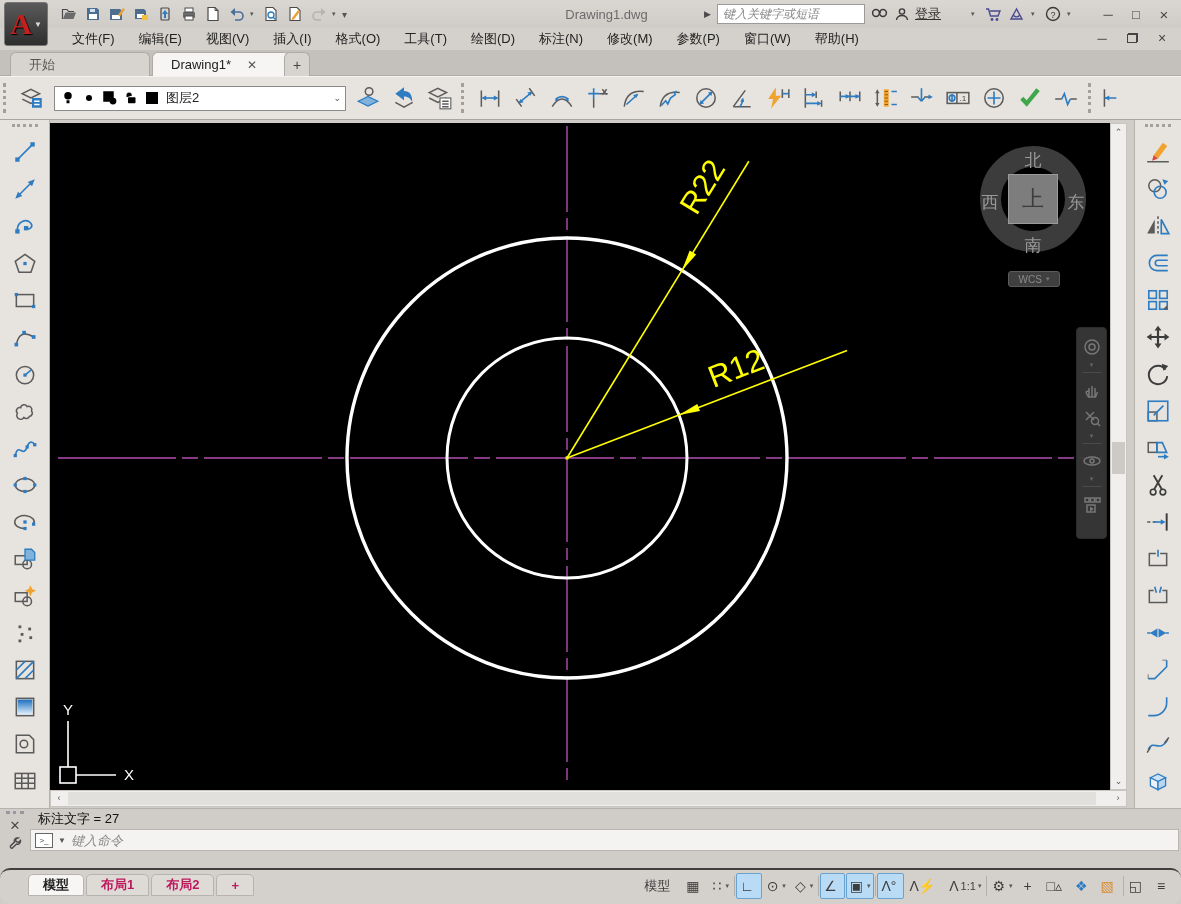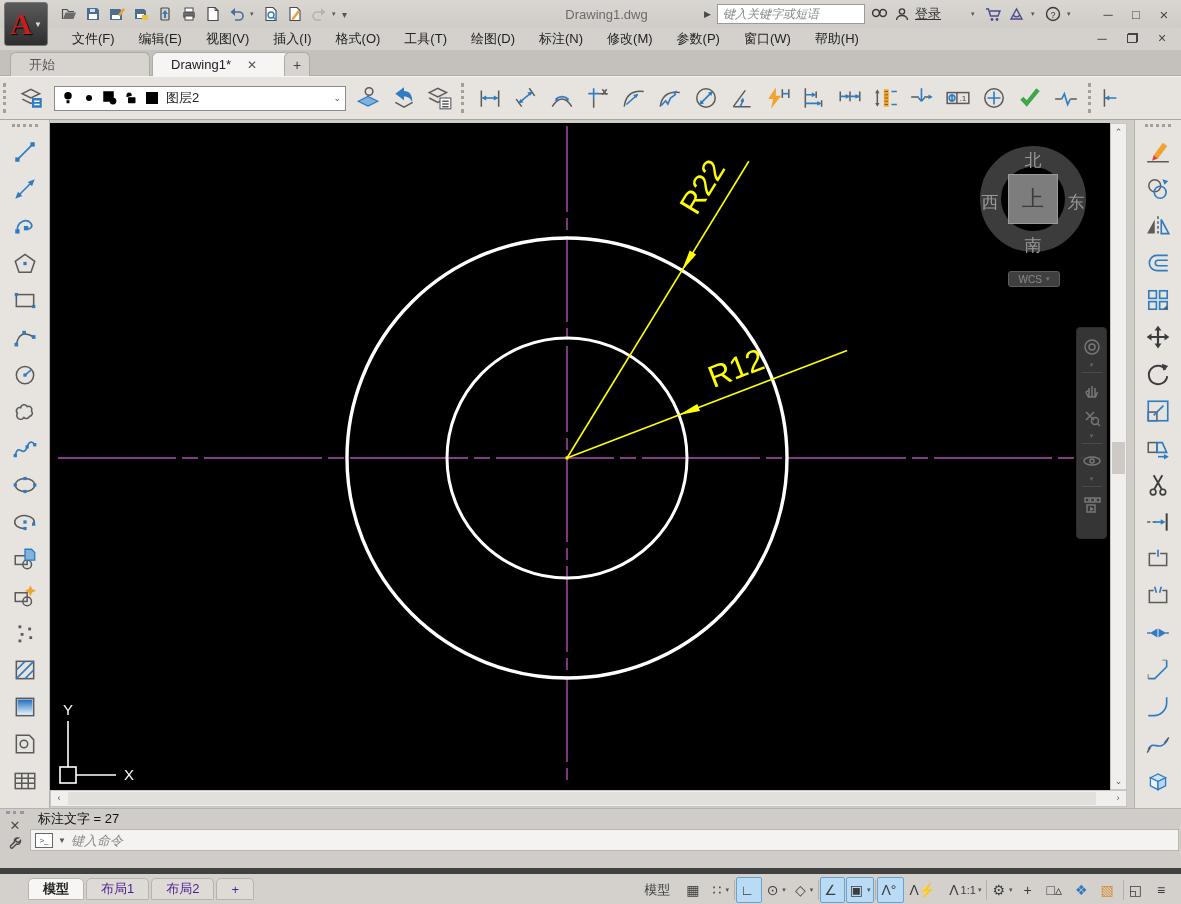--- a/index.html
+++ b/index.html
@@ -98,23 +98,23 @@
   #cmd-rail .railbtn{font-size:13px;height:18px;color:#4a4a4a;}
   #cmd-body{flex:1;display:flex;flex-direction:column;padding-top:1px;}
   .cmd-line{font-size:13px;color:#111;line-height:17px;padding-left:8px;}
   #cmd-inputrow{margin-top:2px;height:22px;background:#f4f3f1;border:1px solid #b9b6b1;display:flex;align-items:center;margin-right:2px;}
   #cmd-prompt-ic{width:18px;height:15px;border:1px solid #666;margin-left:4px;font-size:8px;color:#444;display:flex;align-items:center;justify-content:center;background:#fff;}
   #cmd-inputrow .cdd{font-size:8px;color:#555;margin:0 5px;}
   #cmd-input{flex:1;border:none;outline:none;background:transparent;color:#8a8a8a;font-size:13px;font-family:"Liberation Sans",sans-serif;}
   #cmd-input::placeholder{color:#8a8a8a;font-style:italic;}
 
   
-  #bottombar{position:absolute;left:0;top:868px;width:1181px;height:36px;background:#d4d1cc;border-top:6px solid #404040;display:flex;align-items:center;}
+  #bottombar{position:absolute;left:0;top:868px;width:1181px;height:36px;background:#d4d1cc;border-top:2px solid #404040;display:flex;align-items:center;border-radius:10px;}
   #layout-tabs{display:flex;align-items:flex-end;height:24px;margin-left:28px;position:absolute;top:2px;}
-  .ltab{height:22px;padding:0 14px;display:flex;align-items:center;font-size:13px;color:#4c1d95;background:#dedbd6;border:1px solid #b7b4af;border-radius:5px 5px 0 0;margin-right:2px;}
+  .ltab{height:22px;padding:0 14px;display:flex;align-items:center;font-size:13px;color:#be185d;background:#dedbd6;border:1px solid #b7b4af;border-radius:5px 5px 0 0;margin-right:2px;font-weight:bold;}
   .ltab.active{background:#f7f6f4;color:#222;font-weight:bold;}
   #statusbar{position:absolute;right:6px;top:3px;display:flex;align-items:center;gap:1px;}
   .sb-item{min-width:24px;height:26px;display:flex;align-items:center;justify-content:center;padding:0 3px;color:#3d3d3d;font-size:14px;border:1px solid transparent;border-radius:2px;gap:2px;}
   .sb-item.active{background:#b9dbf5;border-color:#6aa2cf;}
   .sb-item.textbtn{font-size:13px;padding:0 6px;}
   .sb-item.blue{color:#2e7cc2;}
   .sb-item.orange{color:#d98a2e;}
   .sb-item.divider{min-width:1px;width:1px;padding:0;height:20px;background:#b3b0ab;border:none;}
   .sb-item .dd{font-size:7px;color:#555;}
   .sb-item .lbl{font-size:11px;}

